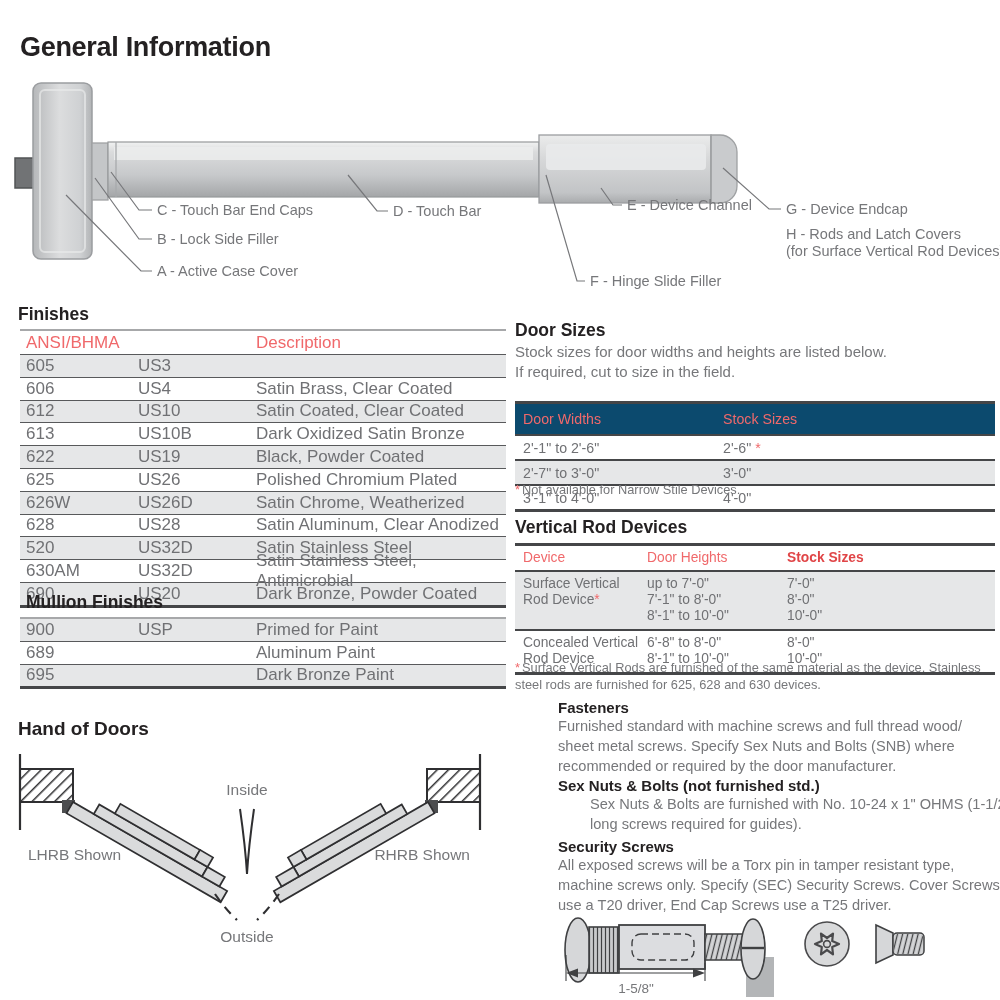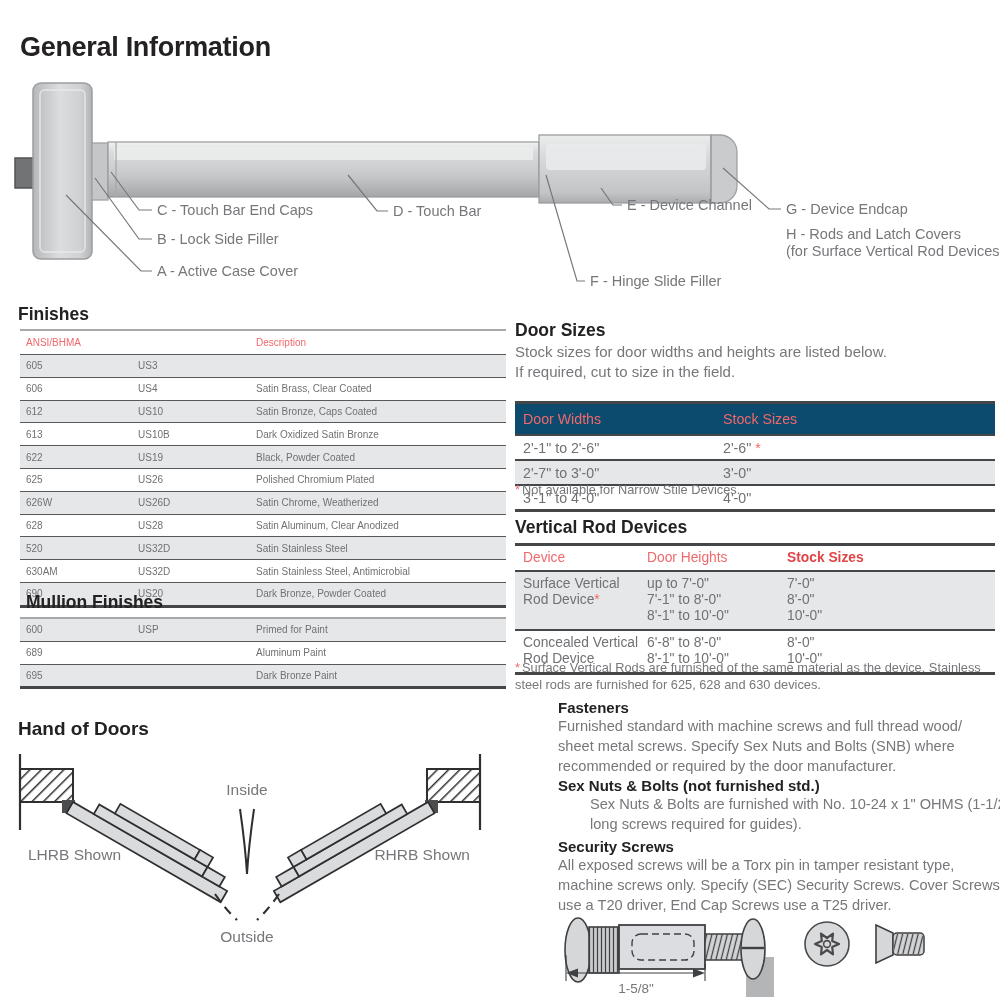--- a/index.html
+++ b/index.html
@@ -9,21 +9,21 @@
   .h1{font-size:27px;font-weight:bold;color:#242122;letter-spacing:-0.3px;}
   .h2{font-size:17.5px;font-weight:bold;color:#242122;}
   .h3{font-size:15px;font-weight:bold;color:#242122;}
   .body-txt{font-size:14.6px;line-height:1.36;color:#76777a;}
   .red{color:#f0696b;}
   .red-bold{color:#e04547;font-weight:bold;}
   .fnote{font-size:12.8px;line-height:1.35;color:#76777a;}
   .fnote .star{margin-right:2px;}
 
   
-  .tbl{font-size:10px;color:#707174;}
+  .tbl{font-size:17px;color:#707174;}
   .tbl-f{width:486px;border-bottom:3px solid #454648;}
   .tbl-f .thead{display:flex;align-items:center;height:23px;border-top:2px solid #a7a8aa;}
   .tbl-f .trow{display:flex;align-items:center;height:21.8px;border-top:1.5px solid #58595b;}
   .tbl-f .c1{width:112px;padding-left:6px;}
   .tbl-f .c2{width:118px;}
   .tbl-f .c3{flex:1;}
   .g{background:#e6e7e8;}
 
   
   .tbl-d{width:480px;border-top:3px solid #454648;border-bottom:3px solid #454648;font-size:14.2px;}
@@ -117,21 +117,21 @@
         <span class="c2">US3</span>
       </div>
     <div class="trow">
         <span class="c1">606</span>
         <span class="c2">US4</span>
         <span class="c3">Satin Brass, Clear Coated</span>
       </div>
     <div class="trow g">
         <span class="c1">612</span>
         <span class="c2">US10</span>
-        <span class="c3">Satin Bronze, Caps Coated</span>
+        <span class="c3">Satin Coated, Clear Coated</span>
       </div>
     <div class="trow">
         <span class="c1">613</span>
         <span class="c2">US10B</span>
         <span class="c3">Dark Oxidized Satin Bronze</span>
       </div>
     <div class="trow g">
         <span class="c1">622</span>
         <span class="c2">US19</span>
         <span class="c3">Black, Powder Coated</span>
@@ -164,21 +164,21 @@
     <div class="trow g">
         <span class="c1">690</span>
         <span class="c2">US20</span>
         <span class="c3">Dark Bronze, Powder Coated</span>
       </div>
   </div>
 
   <div class="abs h2" style="left:26px;top:592px;">Mullion Finishes</div>
   <div class="abs tbl tbl-f" style="left:20px;top:617px;">
     <div class="trow g" style="border-top:2px solid #a7a8aa;">
-        <span class="c1">600</span>
+        <span class="c1">900</span>
         <span class="c2">USP</span>
         <span class="c3">Primed for Paint</span>
       </div>
     <div class="trow">
         <span class="c1">689</span>
         <span class="c2"></span>
         <span class="c3">Aluminum Paint</span>
       </div>
     <div class="trow g">
         <span class="c1">695</span>

